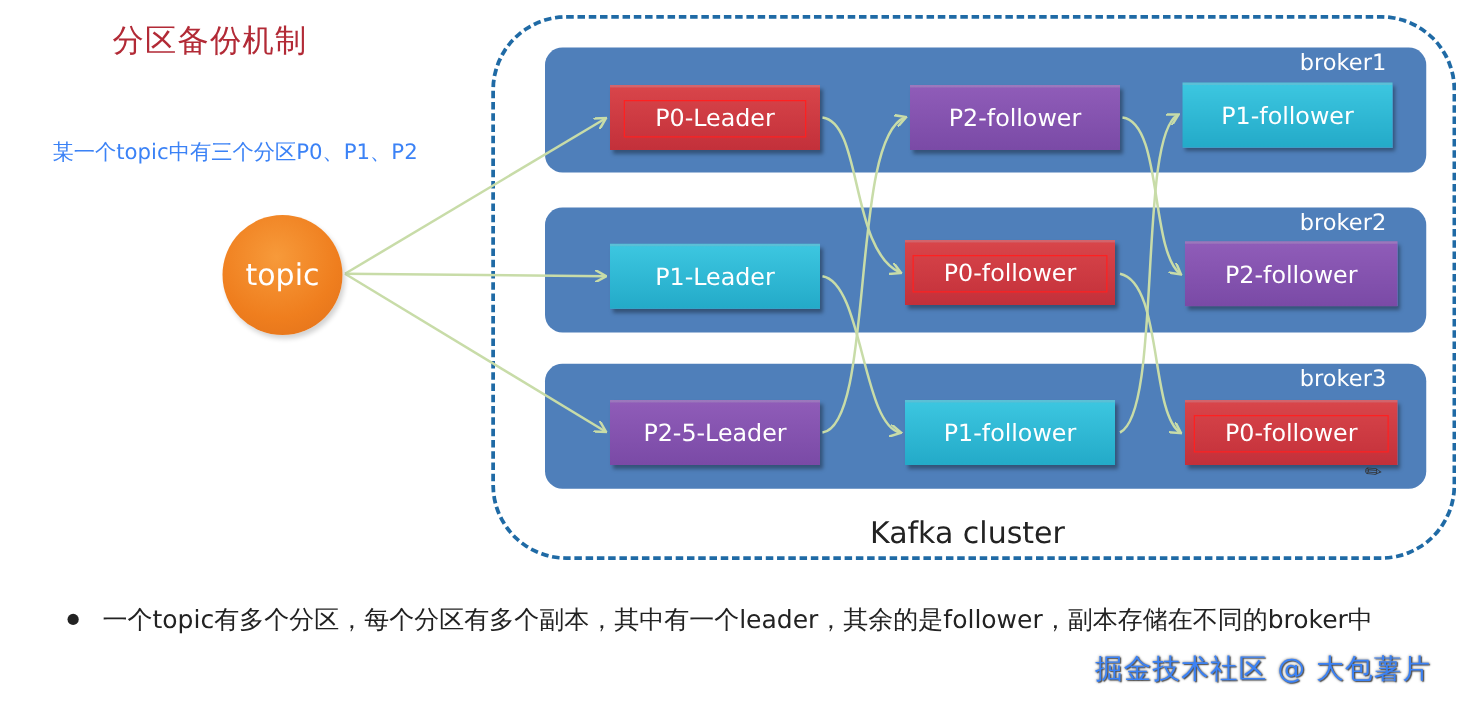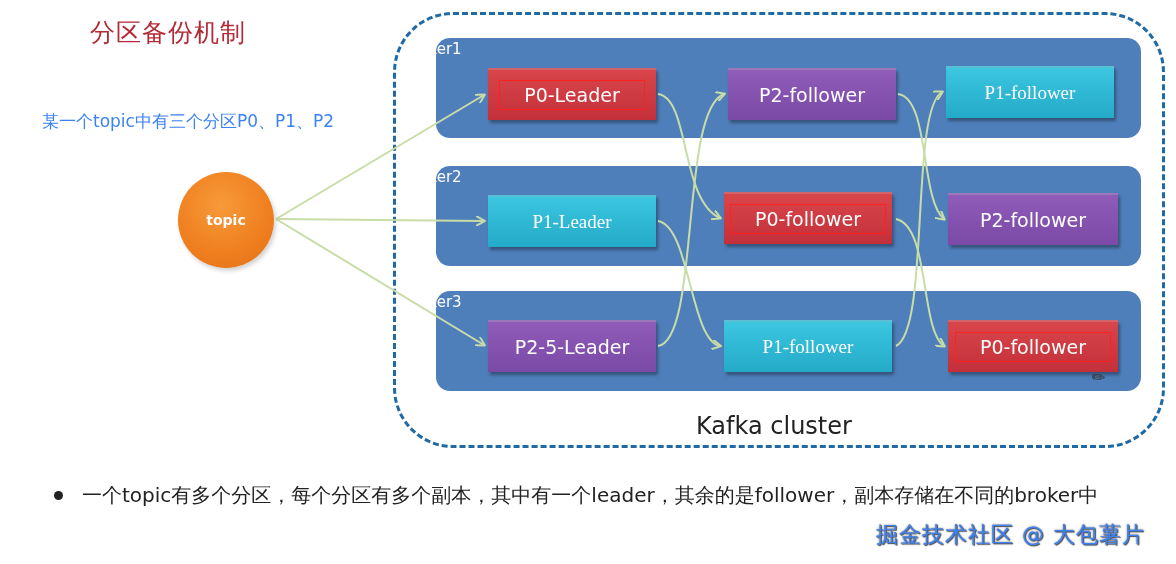--- a/index.html
+++ b/index.html
@@ -13,47 +13,47 @@
     margin-left: 44px;
   }
   .subtitle {
     position: absolute; left: 42px; top: 110px; font-size: 17px; color: #3b82f6;
   }
   .topic-circle {
     position: absolute; left: 178px; top: 172px; width: 96px; height: 96px; border-radius: 50%;
     background: radial-gradient(circle at 45% 35%, #f79a3a 0%, #ef7e1e 60%, #e0701a 100%);
     box-shadow: 2px 3px 4px rgba(0,0,0,0.18);
     display: flex; align-items: center; justify-content: center;
-    color: #ffffff; font-size: 14px; font-weight: bold;
+    color: #ffffff; font-size: 24px;
   }
   .cluster {
     position: absolute; left: 393px; top: 12px; width: 772px; height: 436px;
     border: 3px dashed #1f6aa5; border-radius: 60px; box-sizing: border-box;
   }
   .cluster-label {
     position: absolute; left: 696px; top: 412px; font-size: 24px; color: #222222;
   }
   .broker {
     position: absolute; left: 436px; width: 705px; height: 100px;
     background: #4f7fba; border-radius: 14px;
   }
   .broker-label {
-    position: absolute; left: 0; width: 100%; top: 2px; text-align: left;
-    color: #ffffff; font-size: 15px; padding-left: 0;
+    position: absolute; left: 0; width: 100%; top: 2px; text-align: right;
+    color: #ffffff; font-size: 18px; padding-left: 0;
   }
   .broker-label span { position: relative; left: -32px; }
   .pbox {
     position: absolute; width: 168px; height: 52px; box-sizing: border-box;
     color: #ffffff; font-size: 19px; display: flex; align-items: center; justify-content: center;
     box-shadow: 2px 3px 3px rgba(0,0,0,0.35);
     border-top: 2px solid rgba(255,255,255,0.25);
   }
   .pbox.red { background: linear-gradient(#d8454a, #c3303a); }
   .pbox.purple { background: linear-gradient(#8f5cb8, #7a4aa6); justify-content: center; }
-  .pbox.cyan { background: linear-gradient(#3cc6e0, #23aac8); font-family: Liberation Serif, serif; }
+  .pbox.cyan { background: linear-gradient(#3cc6e0, #23aac8); }
   .pbox .hl {
     border: 1px solid #ff2020; padding: 2px 24px; line-height: 24px;
   }
   .arrows { position: absolute; left: 0; top: 0; width: 1176px; height: 564px; pointer-events: none; }
   .bullets { position: absolute; left: 50px; top: 484px; }
   .bullet-item { position: relative; height: 38px; font-size: 20px; color: #222222; padding-left: 32px; line-height: 22px; }
   .bullet-dot { position: absolute; left: 4px; top: 7px; width: 9px; height: 9px; border-radius: 50%; background: #222222; }
   .watermark {
     position: absolute; left: 876px; top: 520px; font-size: 22px; color: #3b82f6;
     text-shadow: 0 0 2px #555, 1px 1px 1px #444; letter-spacing: 1px;

